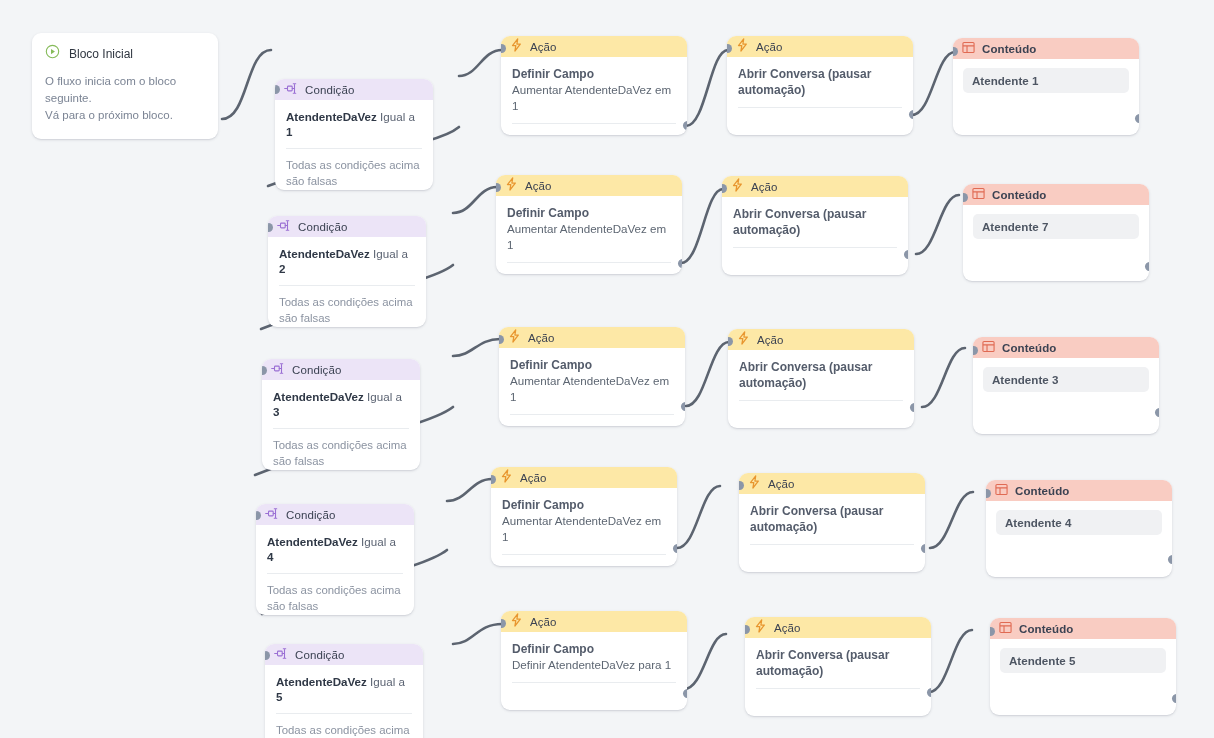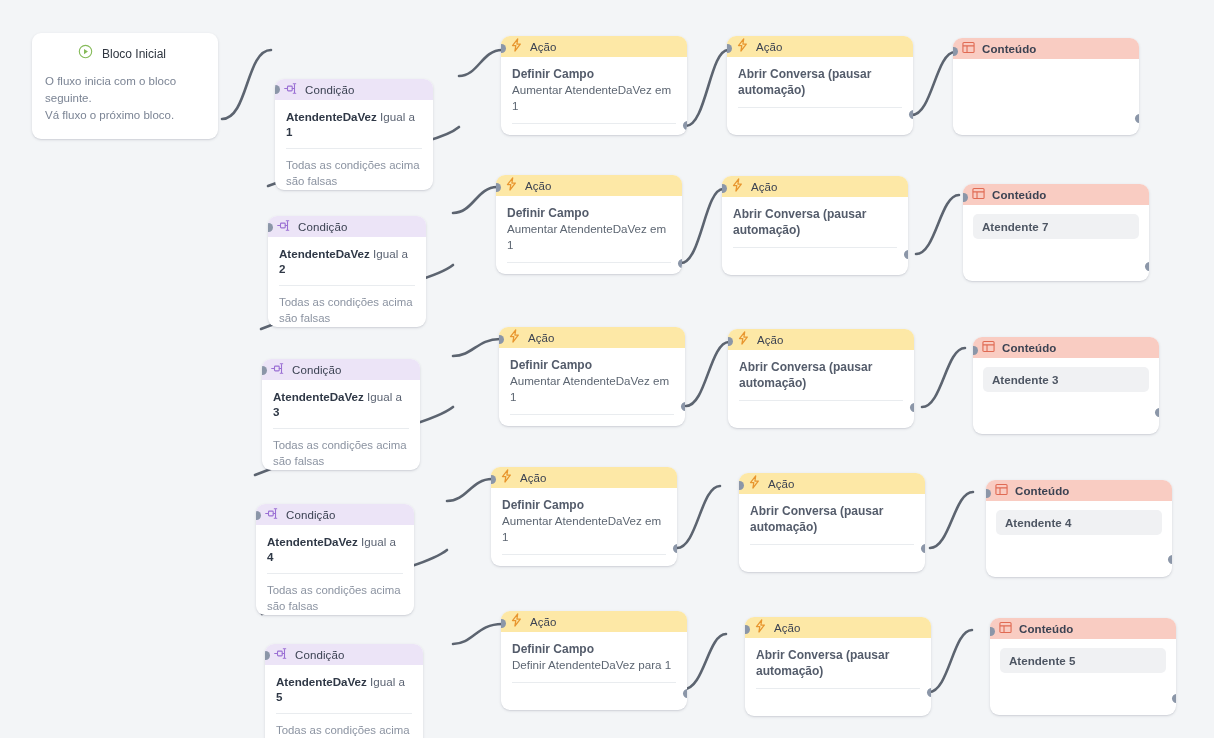--- a/index.html
+++ b/index.html
@@ -49,21 +49,20 @@
     height: 1px;
     background: #e9ecef;
     margin: 9px 0 0 0;
   }
 
   
   .start-node { width: 186px; height: 106px; }
   .start-node .start-head {
     display: flex; align-items: center; gap: 9px;
     padding: 11px 13px 0 13px;
-    margin-left: 33px;
   }
   .start-title { font-size: 12px; color: #2f3640; }
   .start-text {
     padding: 10px 13px 0 13px;
     font-size: 11.5px;
     line-height: 17px;
     color: #7b8494;
   }
 
   
@@ -164,21 +163,21 @@
       <span class="icon">
         <svg width="15" height="15" viewBox="0 0 16 16">
           <circle cx="8" cy="8" r="6.6" fill="none" stroke="#86bb5a" stroke-width="1.2"></circle>
           <path d="M6.4 5.2 L10.6 8 L6.4 10.8 Z" fill="#86bb5a"></path>
         </svg>
       </span>
       <span class="start-title">Bloco Inicial</span>
     </div>
     <div class="start-text">
       <div>O fluxo inicia com o bloco seguinte.</div>
-      <div>Vá fluxo o próximo bloco.</div>
+      <div>Vá para o próximo bloco.</div>
     </div>
 
   </div>
 
   <div class="node cond-node" style="left:275px; top:36px;">
     <div class="node-header">
       <span class="icon">
         <svg width="14" height="13" viewBox="0 0 16 14">
           <g fill="none" stroke="#9a6fd4" stroke-width="1.25" stroke-linecap="round">
             <path d="M0.8 7 H4"></path>
@@ -245,20 +244,21 @@
       <span class="icon">
         <svg width="13" height="13" viewBox="0 0 14 14">
           <g fill="none" stroke="#e06a53" stroke-width="1.2">
             <rect x="1" y="1.6" width="12" height="10.8" rx="1.2"></rect>
             <path d="M1 5.2 H13 M5.4 5.2 V12.4"></path>
           </g>
         </svg>
       </span>
       <span class="hdr-label">Conteúdo</span>
     </div>
+    <div class="cont-chip">Atendente 1</div>
     <div class="port port-in" style="left:-4px; top:9px;"></div>
     <div class="port port-out" style="left:182px; top:76px;"></div>
   </div>
 
   <div class="node cond-node" style="left:268px; top:173px;">
     <div class="node-header">
       <span class="icon">
         <svg width="14" height="13" viewBox="0 0 16 14">
           <g fill="none" stroke="#9a6fd4" stroke-width="1.25" stroke-linecap="round">
             <path d="M0.8 7 H4"></path>

